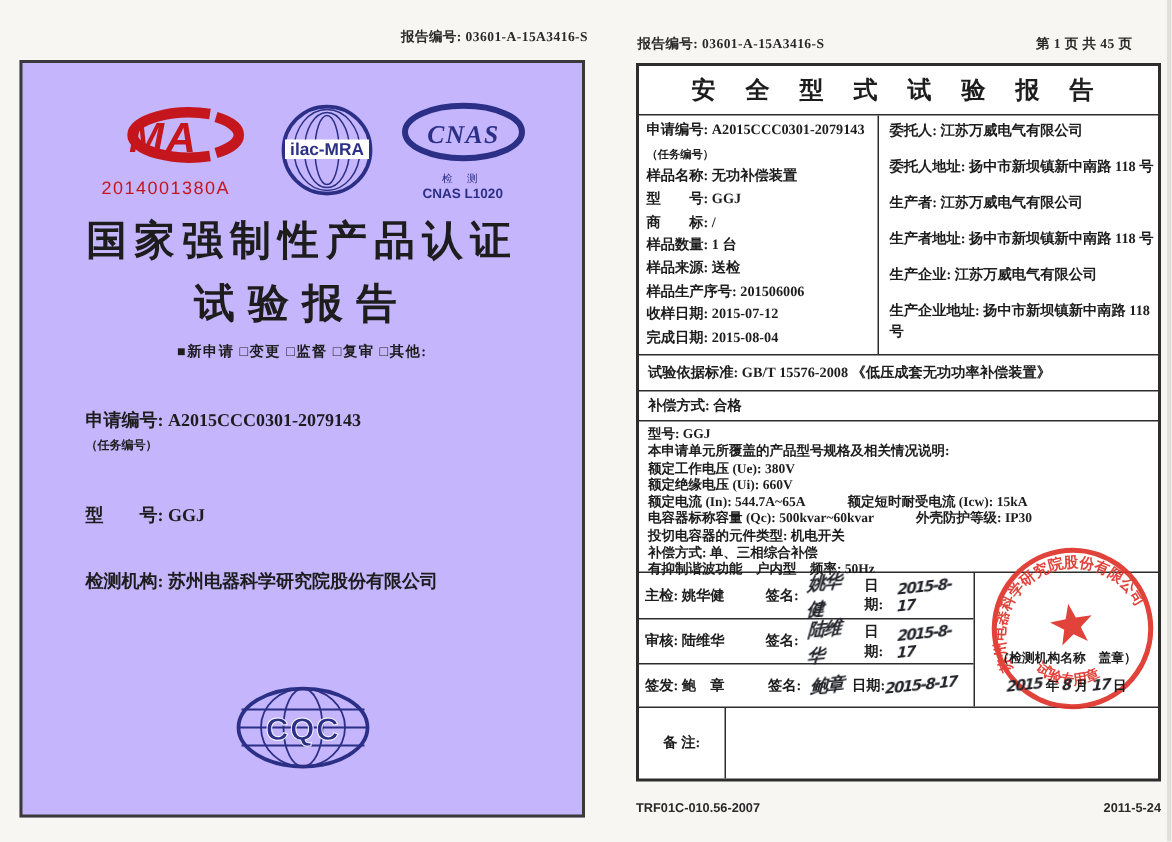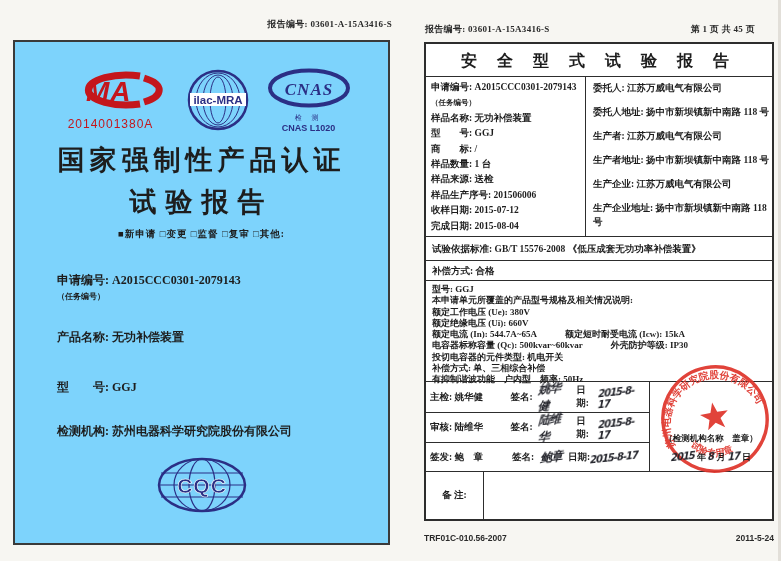--- a/index.html
+++ b/index.html
@@ -10,21 +10,21 @@
     color:#1d1d1d;
   }
   .scan-edge{position:absolute;right:0;top:0;width:3px;height:100%;background:#e2dfd9;}
   
   .hdr{position:absolute;font-size:9px;font-weight:bold;letter-spacing:.3px;color:#2a2a2a;}
   #hdr-left{left:210px;top:18px;width:182px;text-align:right;}
   #hdr-rno{left:425px;top:23px;}
   #hdr-page{left:655px;top:23px;width:100px;text-align:right;}
   
   .lpage{position:absolute;left:13px;top:40px;width:377px;height:505px;
-    background:#7dd3fc;border:2px solid #3a3a3a;box-sizing:border-box;}
+    background:#c4b5fd;border:2px solid #3a3a3a;box-sizing:border-box;}
   .logo-row{position:absolute;top:26px;left:0;width:100%;display:flex;justify-content:center;align-items:flex-start;gap:16px;}
   .cma-block{text-align:center;width:118px;}
   .cma-num{color:#c4161c;font-weight:normal;font-size:12px;letter-spacing:1px;margin-top:1px;font-family:"Liberation Sans",sans-serif;}
   .cnas-block{text-align:center;width:86px;color:#2b2f85;}
   .cnas-sub1{font-size:7px;letter-spacing:4px;margin-top:1px;}
   .cnas-sub2{font-size:9px;font-weight:bold;font-family:"Liberation Sans",sans-serif;}
   .lp-title1{position:absolute;top:100px;width:100%;text-align:center;
     font-size:27px;font-weight:700;letter-spacing:5px;}
   .lp-title2{position:absolute;top:142px;width:100%;text-align:center;
     font-size:27px;font-weight:700;letter-spacing:9px;}
@@ -120,24 +120,20 @@
   <div class="lp-title1">国家强制性产品认证</div>
   <div class="lp-title2">试验报告</div>
   <div class="lp-check">■新申请 □变更 □监督 □复审 □其他:</div>
 
   <div class="lp-fields">
     <div>
       <span>申请编号:</span>
       <span>A2015CCC0301-2079143</span>
       <div class="lp-note">（任务编号）</div>
     </div>
-    <div class="lp-f2">
-      <span>产品名称:</span>
-      <span>无功补偿装置</span>
-    </div>
     <div class="lp-f3">
       <span>型　　号:</span>
       <span>GGJ</span>
     </div>
     <div class="lp-f4">
       <span>检测机构:</span>
       <span>苏州电器科学研究院股份有限公司</span>
     </div>
   </div>
 

